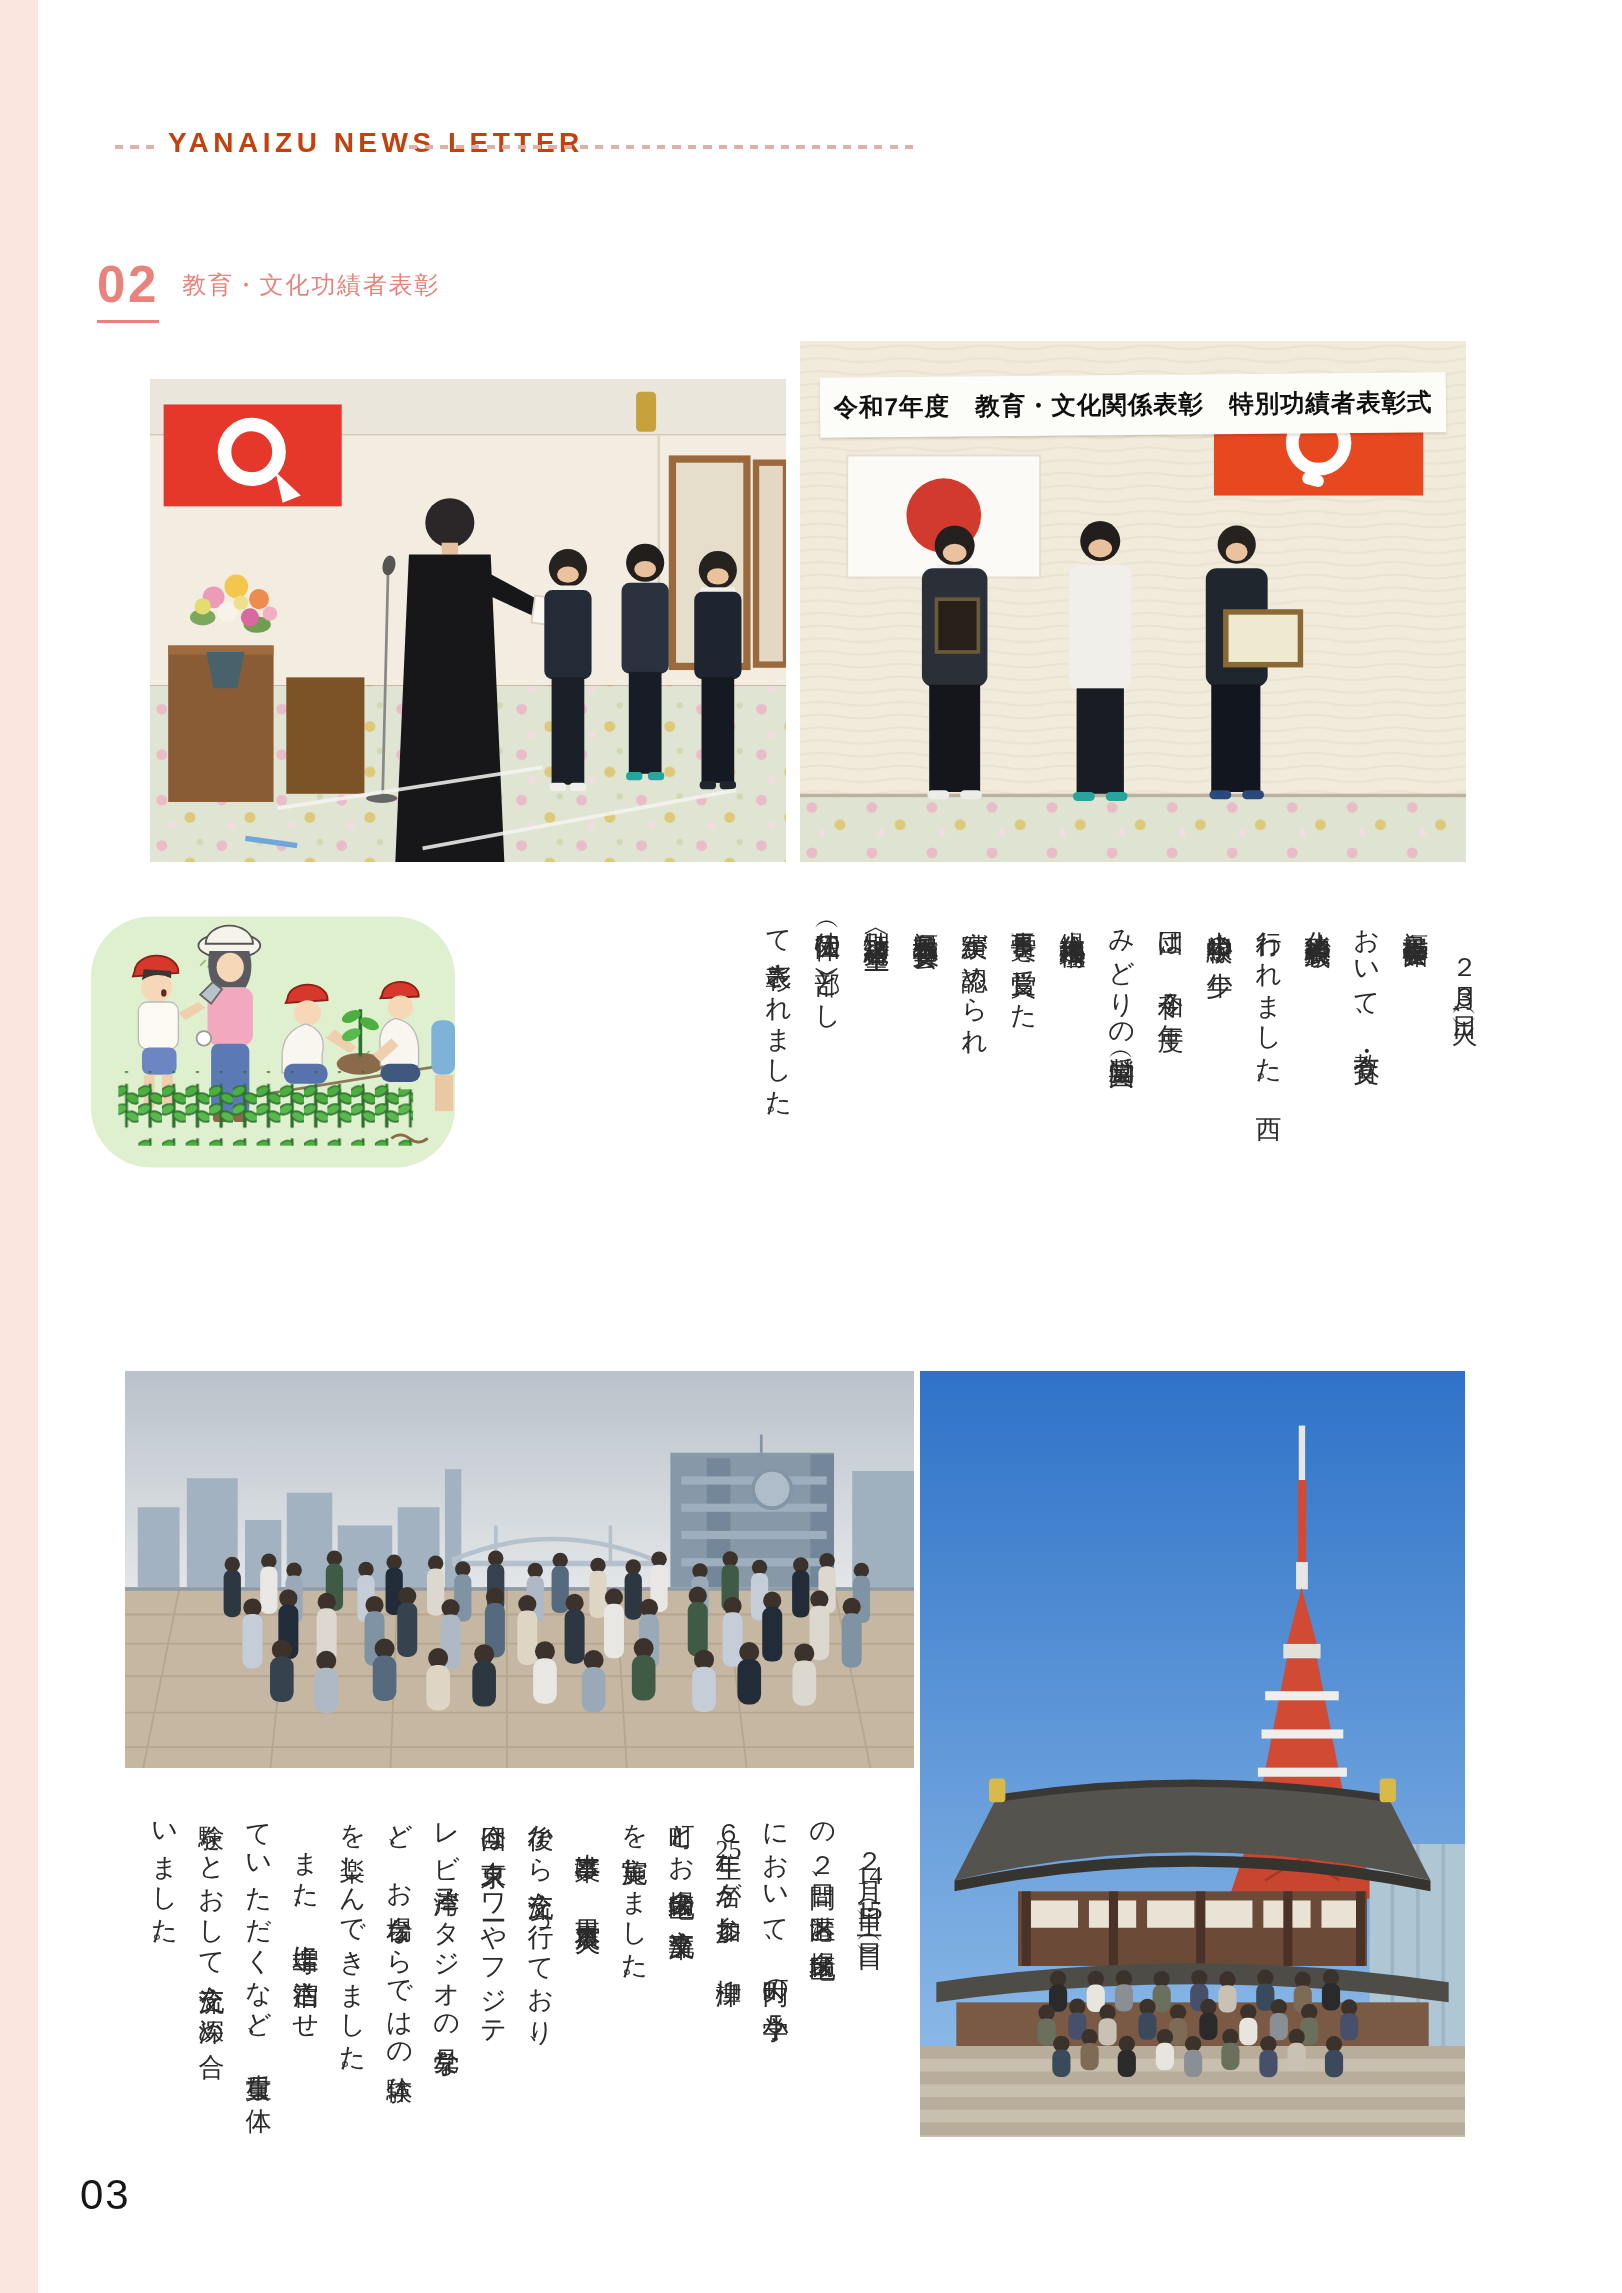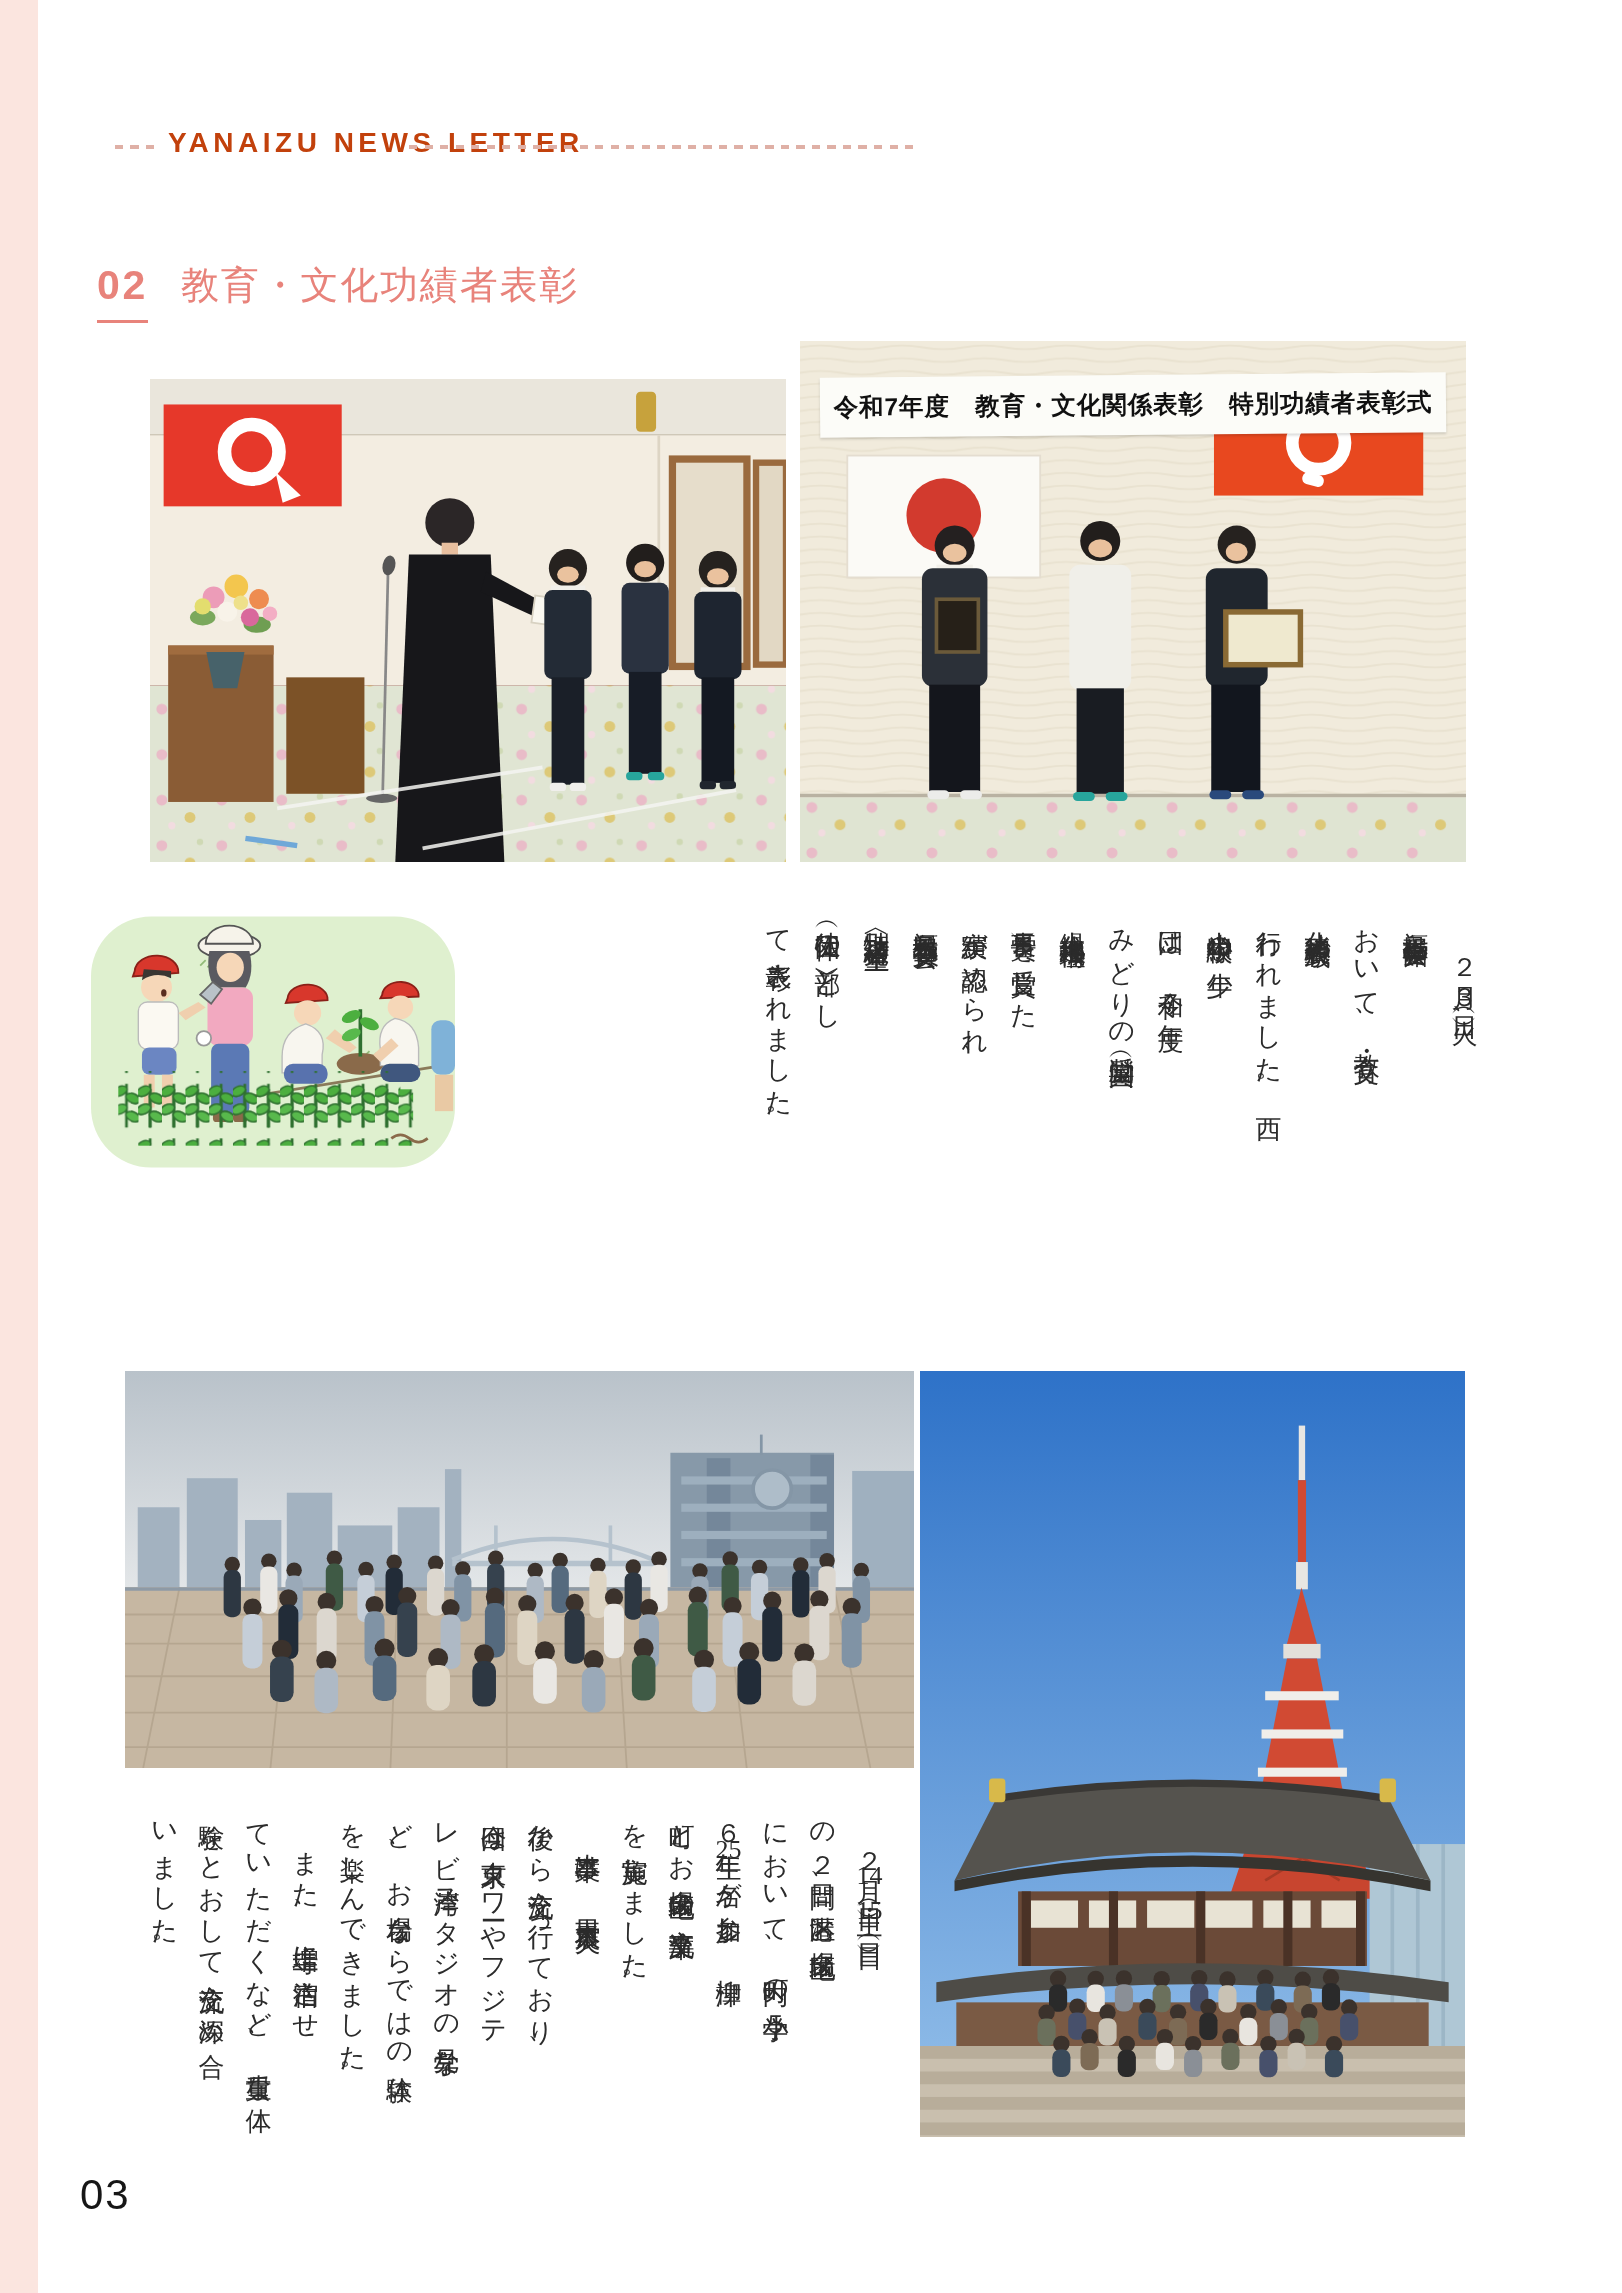--- a/index.html
+++ b/index.html
@@ -16,24 +16,24 @@
              font-weight:bold;color:#c2410c;font-stretch:condensed;
              font-family:"Liberation Sans",sans-serif;}
   .dash{position:absolute;top:18px;height:3.6px;
         background:repeating-linear-gradient(90deg,var(--dash,#dfb0a6) 0 8.2px,transparent 8.2px 15.5px);}
   .dash-left{left:115px;width:42px;}
   .dash-right{left:409px;width:505px;}
 
   
   .sec-head{position:absolute;left:97px;height:73px;}
   .sec-num{display:inline-block;vertical-align:top;color:var(--accent,#e8837b);
-           font-size:41px;font-weight:bold;letter-spacing:2.7px;line-height:56px;
+           font-size:51px;font-weight:bold;letter-spacing:2.7px;line-height:56px;
            border-bottom:3.6px solid var(--accent,#e8837b);padding-bottom:7.3px;}
-  .sec-title{display:inline-block;vertical-align:top;margin-left:29px;color:var(--accent,#e8837b);
-             font-size:38px;line-height:56px;font-family:Liberation Serif, serif;letter-spacing:1.8px;}
+  .sec-title{display:inline-block;vertical-align:top;margin-left:19px;color:var(--accent,#e8837b);
+             font-size:24px;line-height:56px;font-family:Liberation Serif, serif;letter-spacing:1.8px;}
 
   
   .photo{position:absolute;overflow:hidden;background:#7f1d1d;}
   .photo svg{display:block;width:100%;height:100%;}
   #photoA{left:150px;top:379px;width:636px;height:483px;}
   #photoB{left:800px;top:341px;width:666px;height:521px;}
   #photoC{left:125px;top:1371px;width:789px;height:397px;}
   #photoD{left:920px;top:1371px;width:545px;height:766px;}
   .bannerText{position:absolute;left:3%;top:6.5%;width:94%;height:11.5%;
               background:#fcfcf8;box-shadow:0 1.8px 2.7px rgba(0,0,0,.15);

